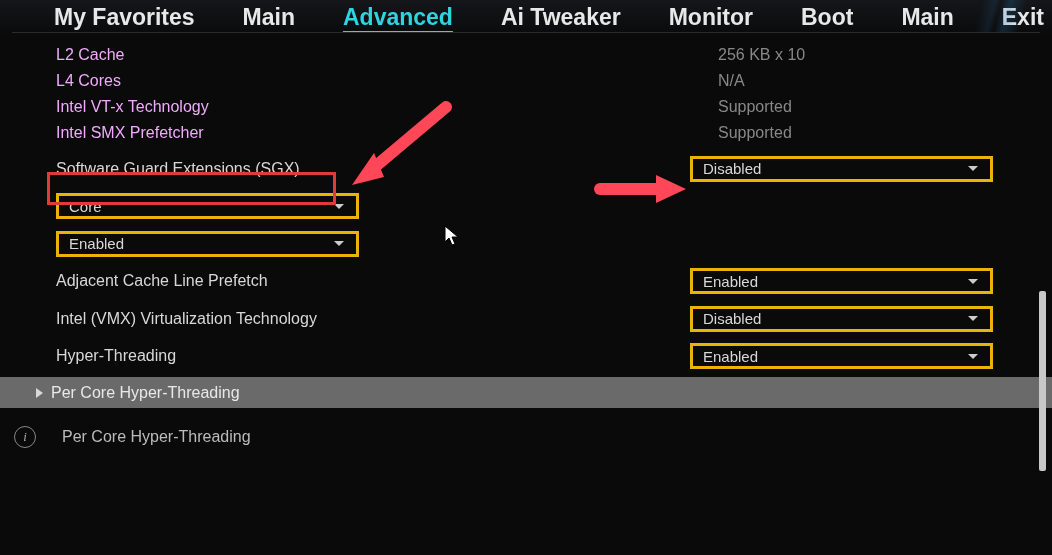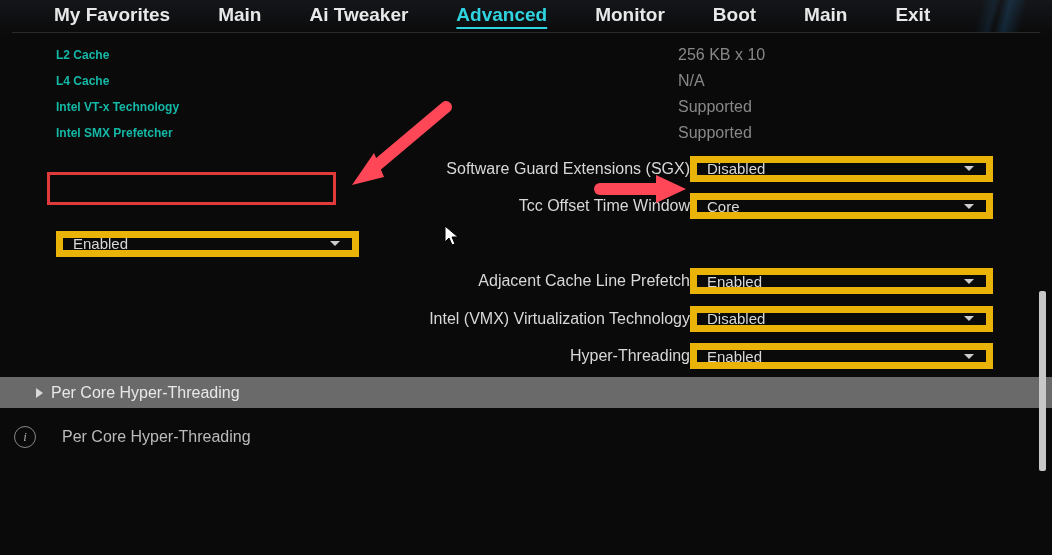--- a/index.html
+++ b/index.html
@@ -15,21 +15,21 @@
   .nav {
     display: flex;
     align-items: flex-start;
     gap: 0;
     padding: 4px 0 0 30px;
     height: 36px;
     background: linear-gradient(to bottom, #14161a 0%, #0a0a0a 100%);
     position: relative;
   }
   .nav-item {
-    font-size: 19px;
+    font-size: 23px;
     font-weight: 600;
     color: #e8e8e8;
     padding: 0 24px;
     cursor: pointer;
     position: relative;
     white-space: nowrap;
   }
   .nav-item.active {
     color: #2fd4e0;
     text-decoration: underline;
@@ -50,45 +50,44 @@
     position: relative;
   }
   .info-row {
     display: flex;
     align-items: center;
     height: 26px;
     padding-left: 56px;
   }
   .info-label {
     width: 622px;
-    color: #14b8a6;
-    font-size: 12px;
-    font-weight: bold;
+    color: #f0abfc;
+    font-size: 16px;
   }
   .info-value {
     color: #888;
     font-size: 16px;
+    margin-left: 40px;
   }
   .setting-row {
     display: flex;
     align-items: center;
     height: 37.5px;
     padding-left: 56px;
-    text-align: right;
   }
   .setting-label {
     width: 634px;
     color: #d8d8d8;
     font-size: 16px;
     font-weight: 500;
   }
   .drop {
     width: 303px;
     height: 26px;
-    border: 7px solid #eab308;
+    border: 3px solid #eab308;
     background: #0a0a0a;
     display: flex;
     align-items: center;
     justify-content: space-between;
     padding: 0 12px 0 10px;
     color: #d8d8d8;
     font-size: 15px;
     font-weight: 500;
     cursor: pointer;
   }
@@ -195,58 +194,57 @@
   }
 </style>
 </head>
 <body>
 
 <div class="topblue"></div>
 
 <div class="nav">
   <div class="nav-item">My Favorites</div>
   <div class="nav-item">Main</div>
+  <div class="nav-item active">Advanced</div>
   <div class="nav-item">Ai Tweaker</div>
-  <div class="nav-item active">Advanced</div>
   <div class="nav-item">Monitor</div>
   <div class="nav-item">Boot</div>
   <div class="nav-item">Main</div>
   <div class="nav-item">Exit</div>
   <div class="decor"></div>
 </div>
 <div class="hr-under-nav"></div>
 
 <div class="content">
 
   <div class="info-row">
     <div class="info-label">L2 Cache</div>
     <div class="info-value">256 KB x 10</div>
   </div>
   <div class="info-row">
-    <div class="info-label">L4 Cache</div>
+    <div class="info-label">L4 Cores</div>
     <div class="info-value">N/A</div>
   </div>
   <div class="info-row">
     <div class="info-label">Intel VT-x Technology</div>
     <div class="info-value">Supported</div>
   </div>
   <div class="info-row">
     <div class="info-label">Intel SMX Prefetcher</div>
     <div class="info-value">Supported</div>
   </div>
 
   <div class="setting-row" style="margin-top:4px">
     <div class="setting-label">Software Guard Extensions (SGX)</div>
     <div class="drop">
       <span>Disabled</span>
       <span class="drop-caret"></span>
     </div>
   </div>
   <div class="setting-row">
-    <div class="setting-label">Tcc Offset Time Window</div>
     <div class="drop">
       <span>Core</span>
       <span class="drop-caret"></span>
     </div>
   </div>
   <div class="setting-row">
     <div class="drop">
       <span>Enabled</span>
       <span class="drop-caret"></span>
     </div>

